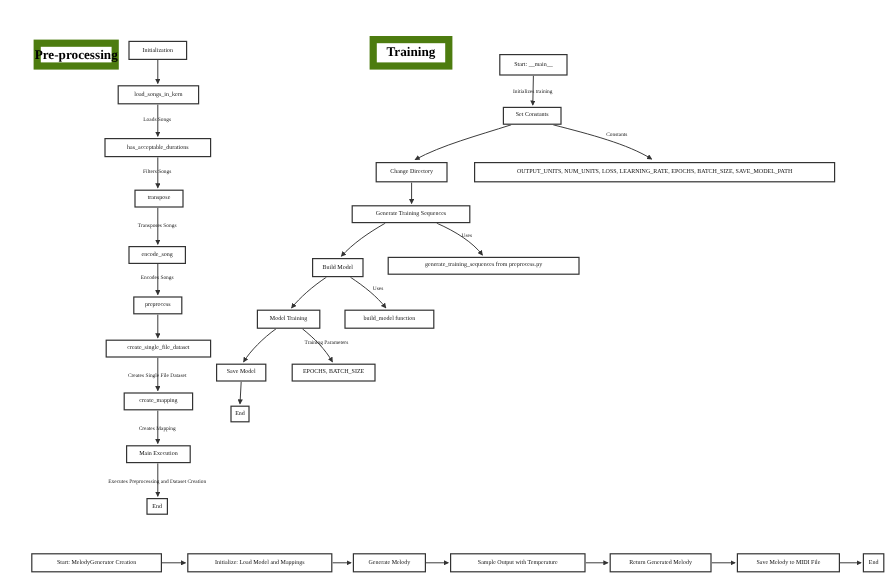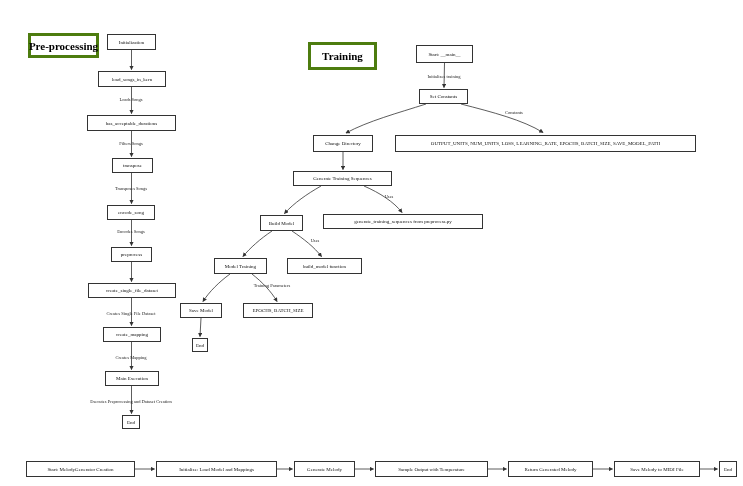--- a/index.html
+++ b/index.html
@@ -17,21 +17,21 @@
     border:1px solid #333;
     background:#fff;
     display:flex;align-items:center;justify-content:center;
     font-size:5px;color:#111;
     white-space:nowrap;overflow:hidden;
     text-align:center;
   }
   .section-title{
     position:absolute;
     box-sizing:border-box;
-    border:3px solid #4d7c0f;
+    border:6px solid #4d7c0f;
     background:#fff;
     display:flex;align-items:center;justify-content:center;
     font-size:11px;font-weight:bold;color:#000;
     white-space:nowrap;
   }
   .edge-label{
     position:absolute;
     transform:translate(-50%,-50%);
     font-size:4.5px;color:#222;
     white-space:nowrap;
@@ -76,21 +76,21 @@
       <path d="M135 469 L154.5 469" marker-end="url(#arr)"></path>
       <path d="M277 469 L292.5 469" marker-end="url(#arr)"></path>
       <path d="M355 469 L373.5 469" marker-end="url(#arr)"></path>
       <path d="M488 469 L506.5 469" marker-end="url(#arr)"></path>
       <path d="M593 469 L612.5 469" marker-end="url(#arr)"></path>
       <path d="M700 469 L717.5 469" marker-end="url(#arr)"></path>
     </g>
   </svg>
 
   <div class="section-title" style="left:28px;top:33px;width:71px;height:25px;">Pre-processing</div>
-  <div class="section-title" style="left:308px;top:42px;width:69px;height:28px;">Training</div>
+  <div class="section-title" style="left:308px;top:30px;width:69px;height:28px;">Training</div>
 
   <div class="node" style="left:107px;top:34px;width:49px;height:16px;">Initialization</div>
   <div class="node" style="left:98px;top:71px;width:68px;height:16px;">load_songs_in_kern</div>
   <div class="node" style="left:87px;top:115px;width:89px;height:16px;">has_acceptable_durations</div>
   <div class="node" style="left:112px;top:158px;width:41px;height:15px;">transpose</div>
   <div class="node" style="left:107px;top:205px;width:48px;height:15px;">encode_song</div>
   <div class="node" style="left:111px;top:247px;width:41px;height:15px;">preprocess</div>
   <div class="node" style="left:88px;top:283px;width:88px;height:15px;">create_single_file_dataset</div>
   <div class="node" style="left:103px;top:327px;width:58px;height:15px;">create_mapping</div>
   <div class="node" style="left:105px;top:371px;width:54px;height:15px;">Main Execution</div>

